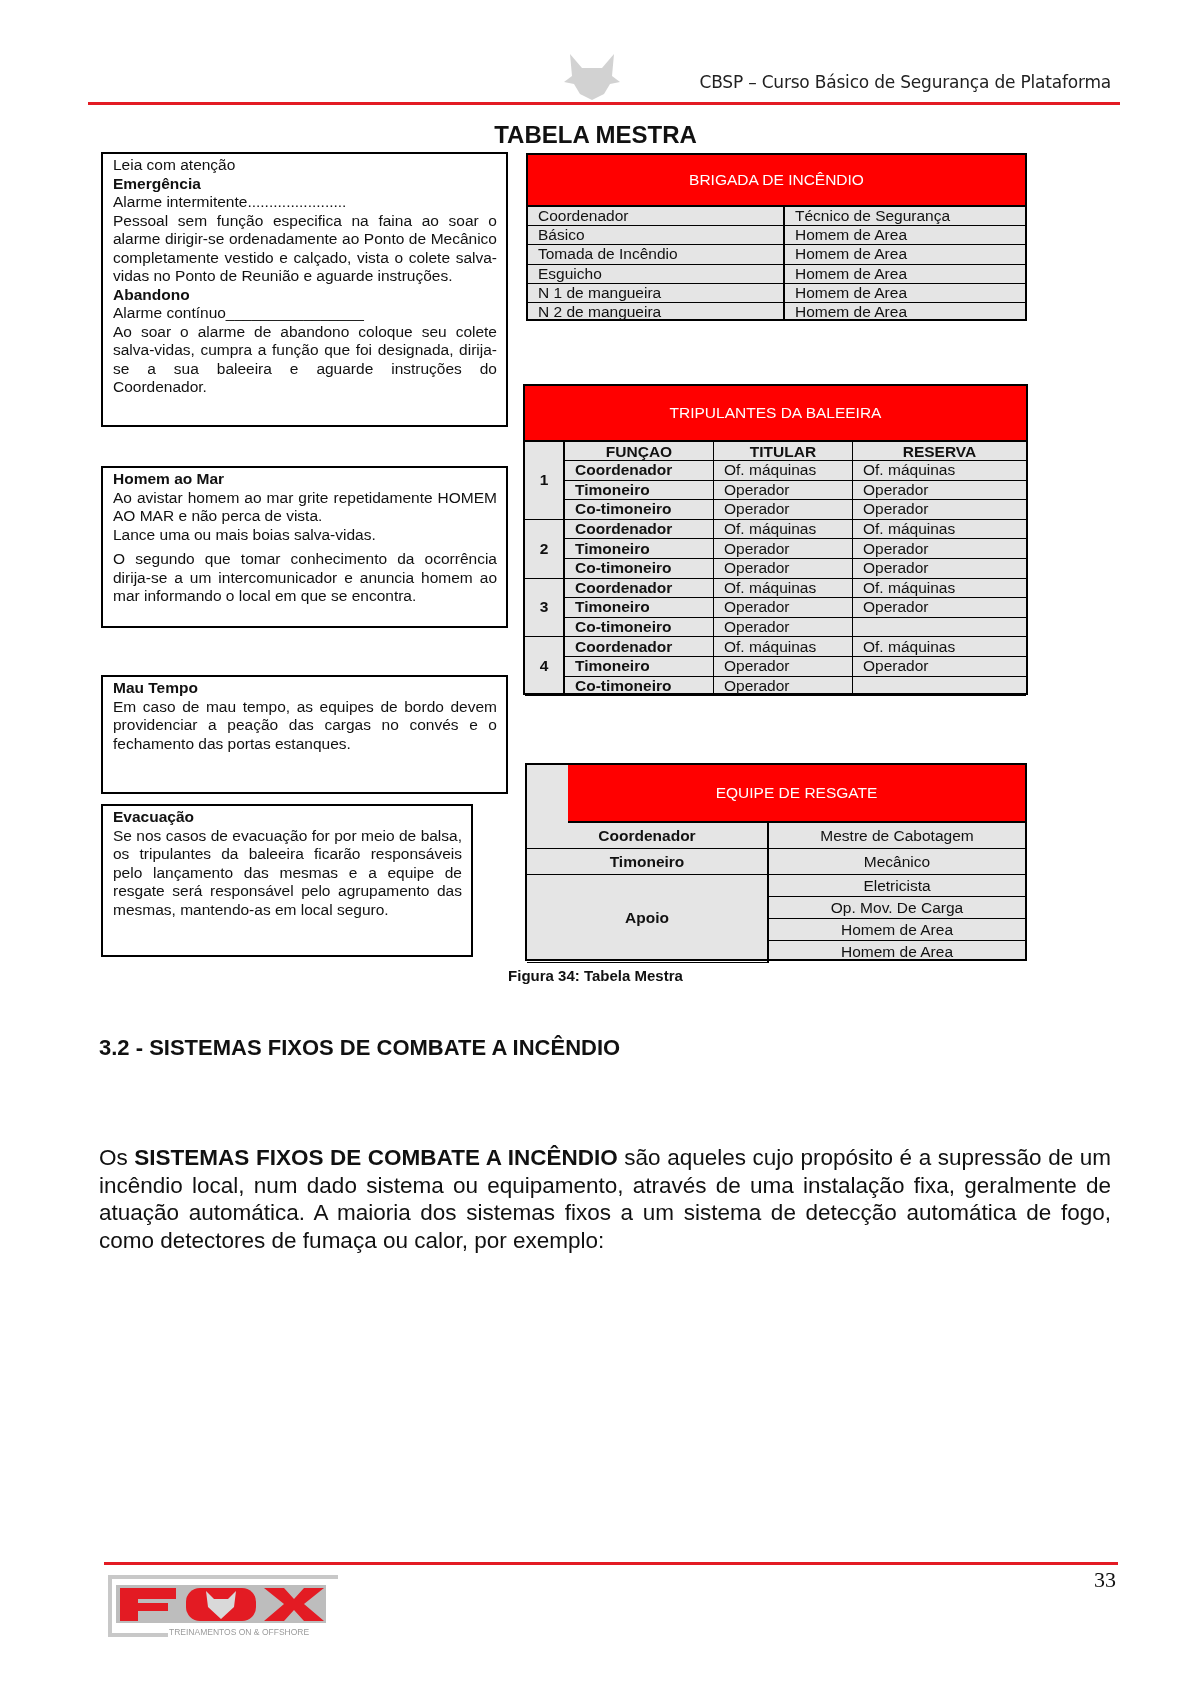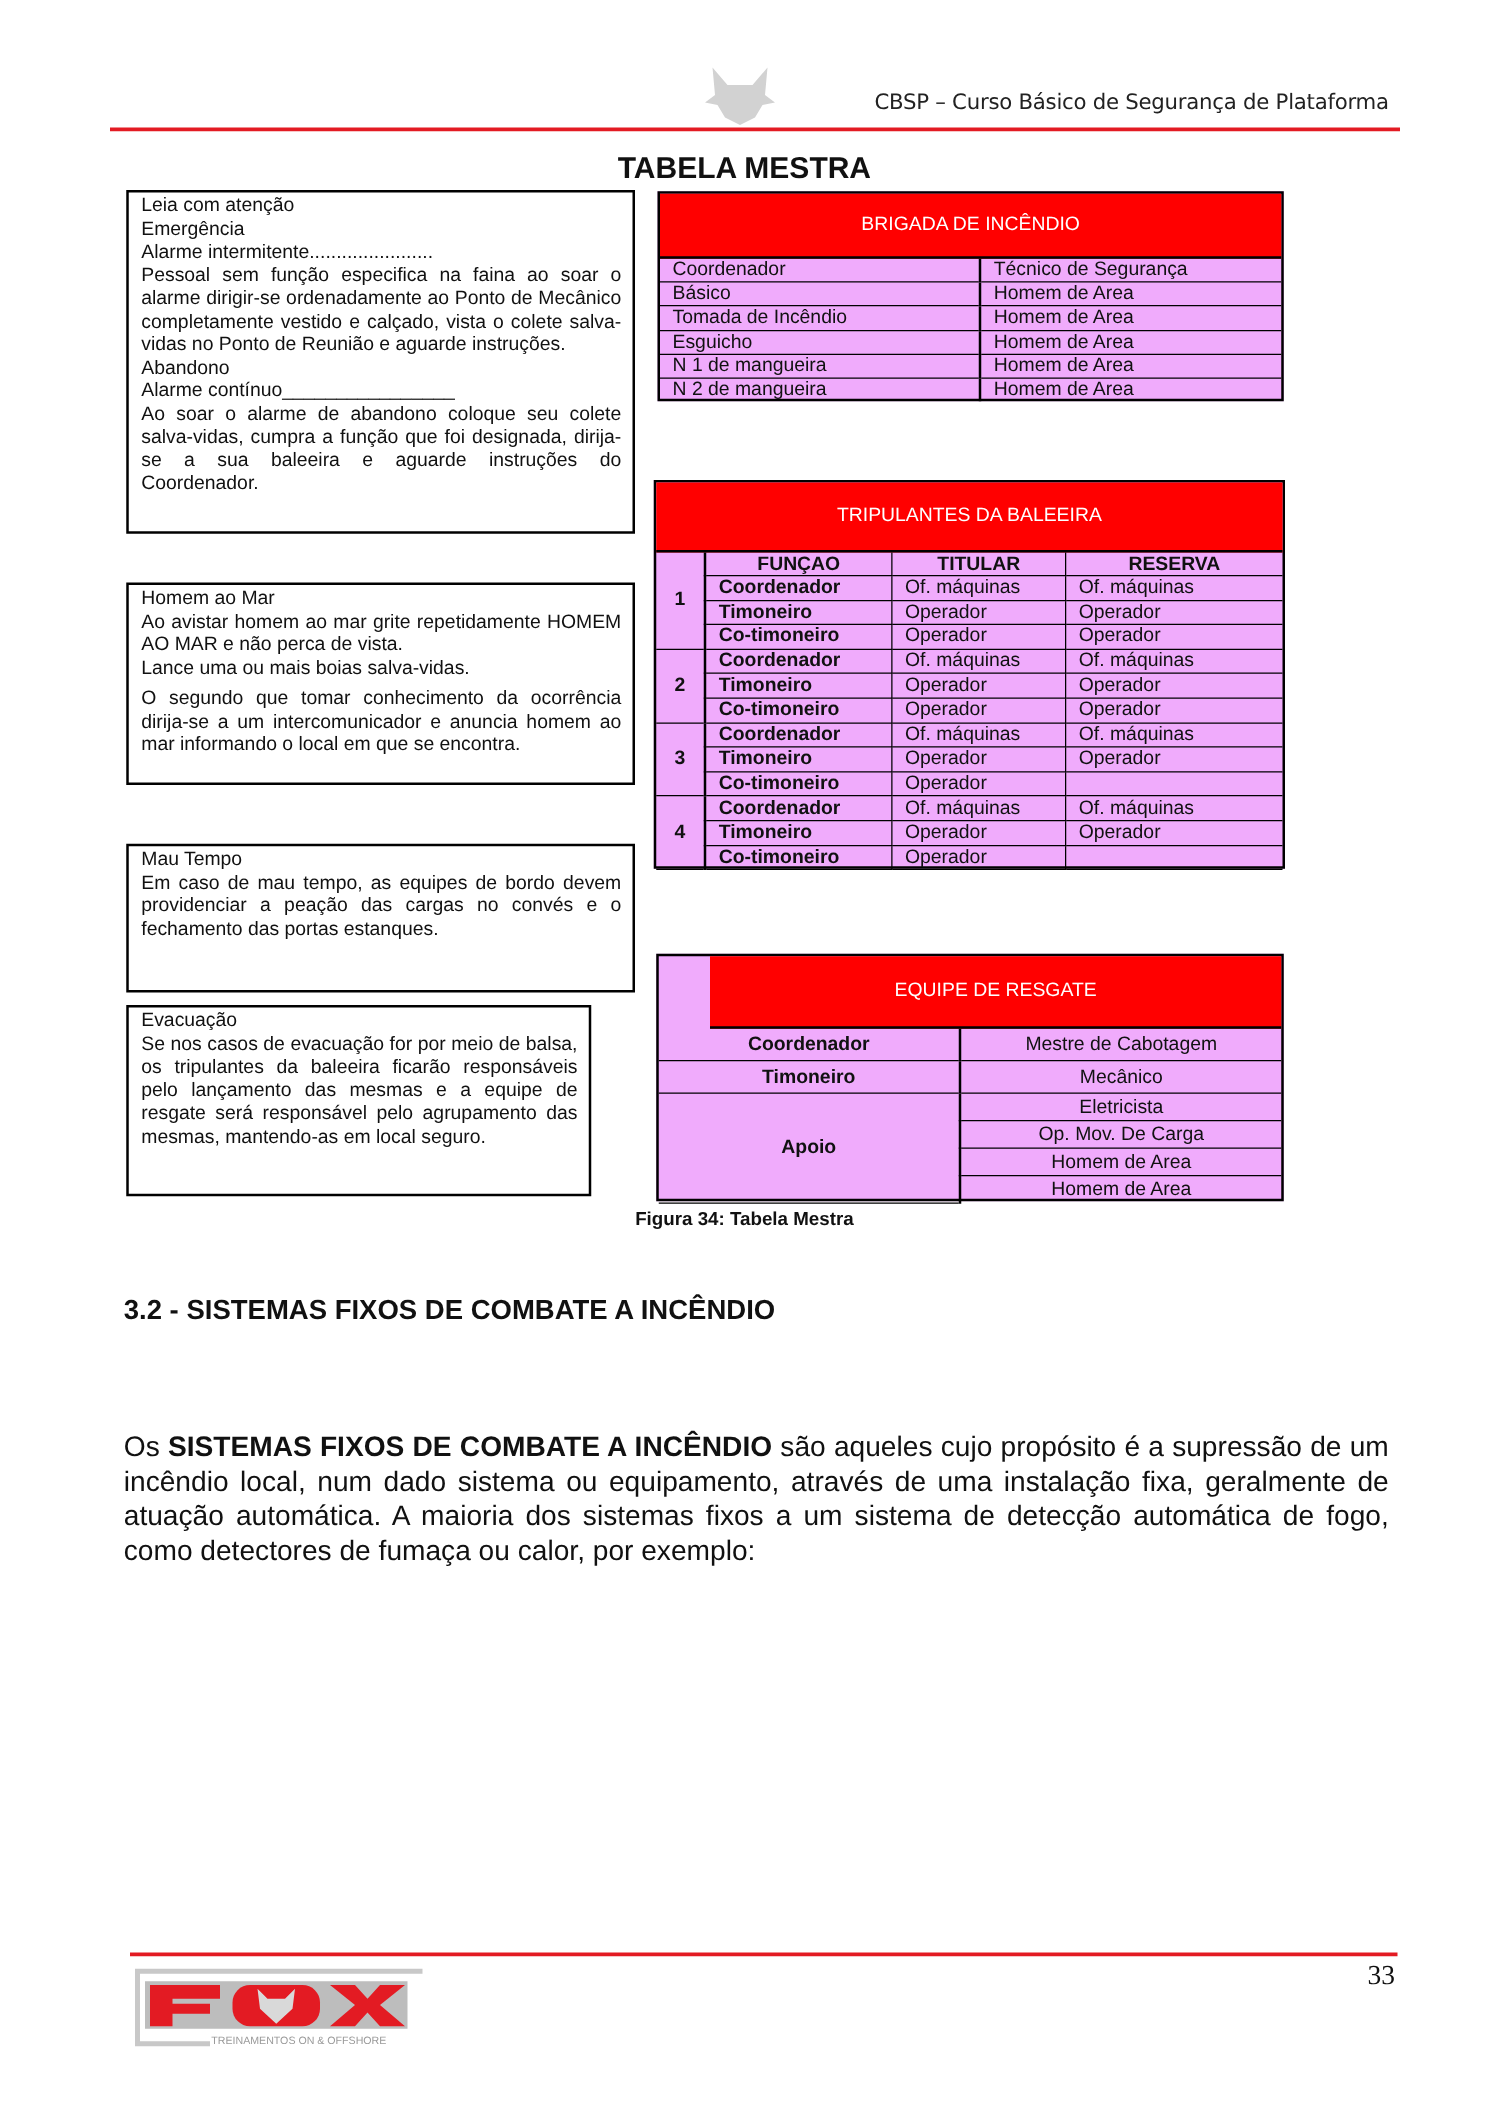--- a/index.html
+++ b/index.html
@@ -9,30 +9,30 @@
 
   
   #hdr-logo { left: 560px; top: 50px; width: 64px; height: 50px; }
   #hdr-text { right: 80px; top: 72px; font-size: 17px; color: #222; font-family: "DejaVu Sans", sans-serif; letter-spacing: -0.2px; }
   #hdr-line { left: 88px; top: 102px; width: 1032px; height: 3px; background: #e31b23; }
 
   #main-title { left: 0; width: 1191px; top: 121px; text-align: center; font-weight: bold; font-size: 24px; }
 
   
   .box { border: 2px solid #000; box-sizing: border-box; padding: 2px 9px 4px 10px; font-size: 15.5px; line-height: 18.5px; }
-  .box .ttl { font-weight: normal; }
+  .box .ttl { font-weight: bold; }
   .box .jst { text-align: justify; text-align-last: left; }
   #box1 { left: 101px; top: 152px; width: 407px; height: 275px; }
   #box2 { left: 101px; top: 466px; width: 407px; height: 162px; }
   #box3 { left: 101px; top: 675px; width: 407px; height: 119px; }
   #box4 { left: 101px; top: 804px; width: 372px; height: 153px; }
   .gap { height: 6px; }
 
   
-  .tbl { border: 2px solid #000; box-sizing: border-box; background: #f0abfc; }
+  .tbl { border: 2px solid #000; box-sizing: border-box; background: #e5e5e5; }
   .redhead { background: #ff0000; color: #fff; text-align: center; font-size: 15.5px;
              border-bottom: 2px solid #000; display: flex; align-items: center; justify-content: center; }
   table { border-collapse: collapse; width: 100%; }
   td { border: 1px solid #000; padding: 0 10px; font-size: 15.5px; line-height: 17px; height: 17px; white-space: nowrap; }
 
   #brigada { left: 526px; top: 153px; width: 501px; height: 168px; }
   #brigada .redhead { height: 50px; }
   #brigada td { border-left: 0; border-right: 0; height: 18.2px; line-height: 18px; }
   #brigada td:first-child { border-right: 2px solid #000; width: 235px; }
   #brigada tr:first-child td { border-top: 0; }

